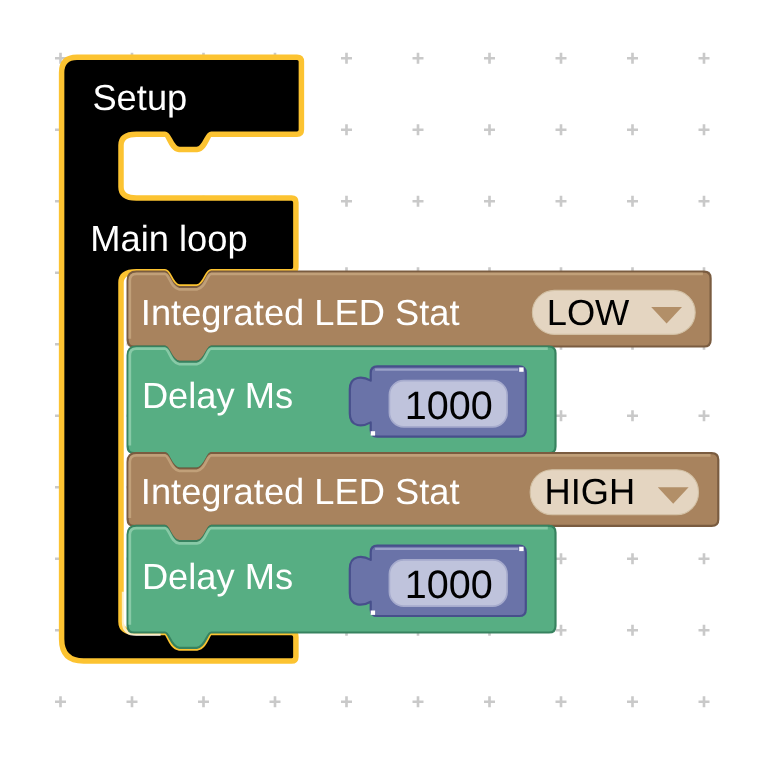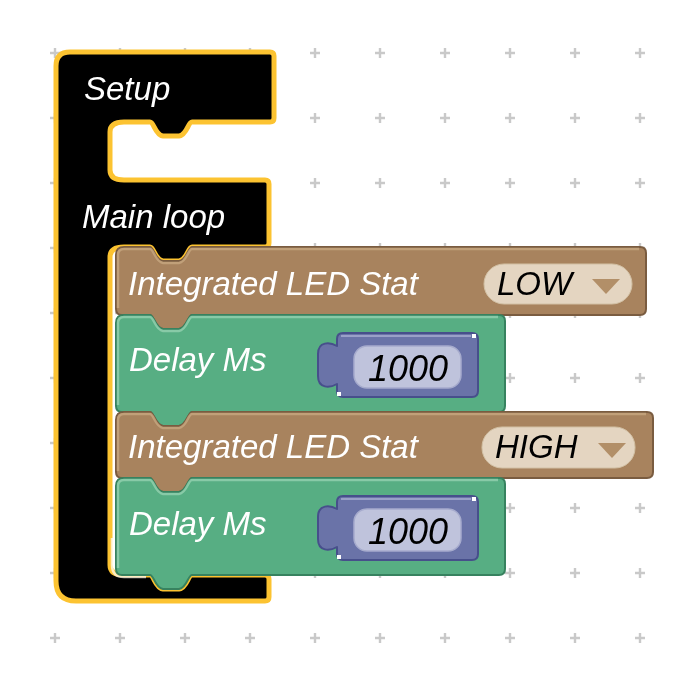--- a/index.html
+++ b/index.html
@@ -1,16 +1,16 @@
 <!DOCTYPE html>
 <html><head>
 <meta charset="utf-8">
 <style>
   html,body{margin:0;padding:0;background:#ffffff;}
-  .stage{position:relative;width:692px;height:696px;background:#ffffff;overflow:hidden;font-style:italic;}
+  .stage{position:relative;width:692px;height:696px;background:#ffffff;overflow:hidden;}
   svg{display:block;}
   text{font-family:"Liberation Sans","DejaVu Sans",sans-serif;}
   .block-label{font-size:33px;fill:#ffffff;}
   .field-label{font-size:33px;fill:#000000;}
   .num-label{font-size:36px;fill:#000000;}
   .main-outline{stroke-width:5;stroke-linejoin:round;}
   .outline-brown{stroke:#7a5c40;stroke-width:2;stroke-linejoin:round;}
   .outline-green{stroke:#37825f;stroke-width:2;stroke-linejoin:round;}
   .outline-blue{stroke:#474f8b;stroke-width:2;stroke-linejoin:round;}
   .outline-pill{stroke:#d2c0a4;stroke-width:1;}

